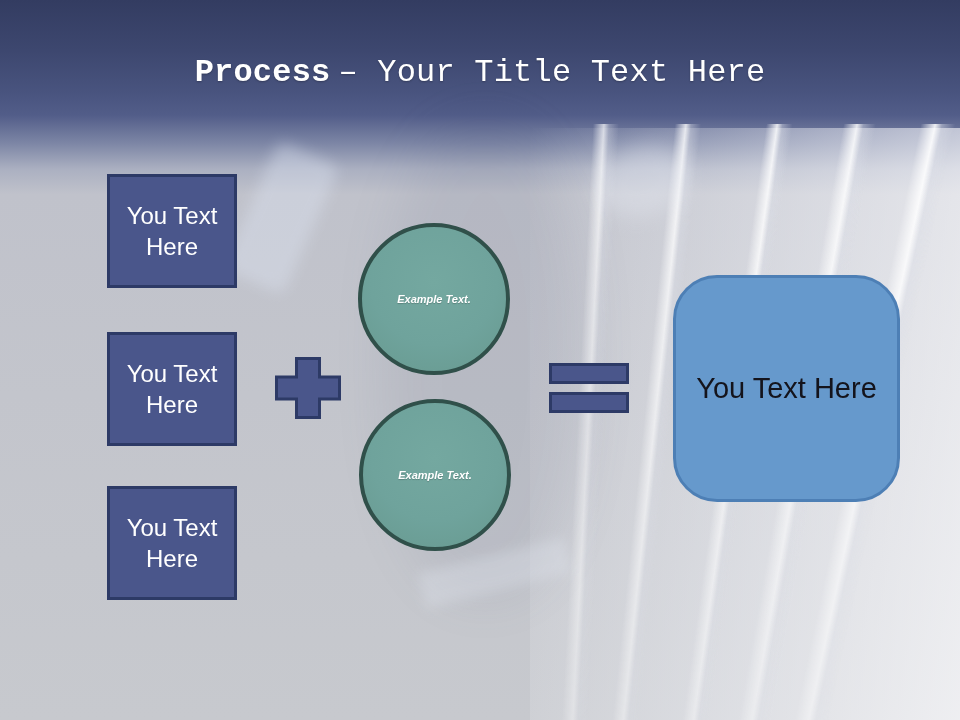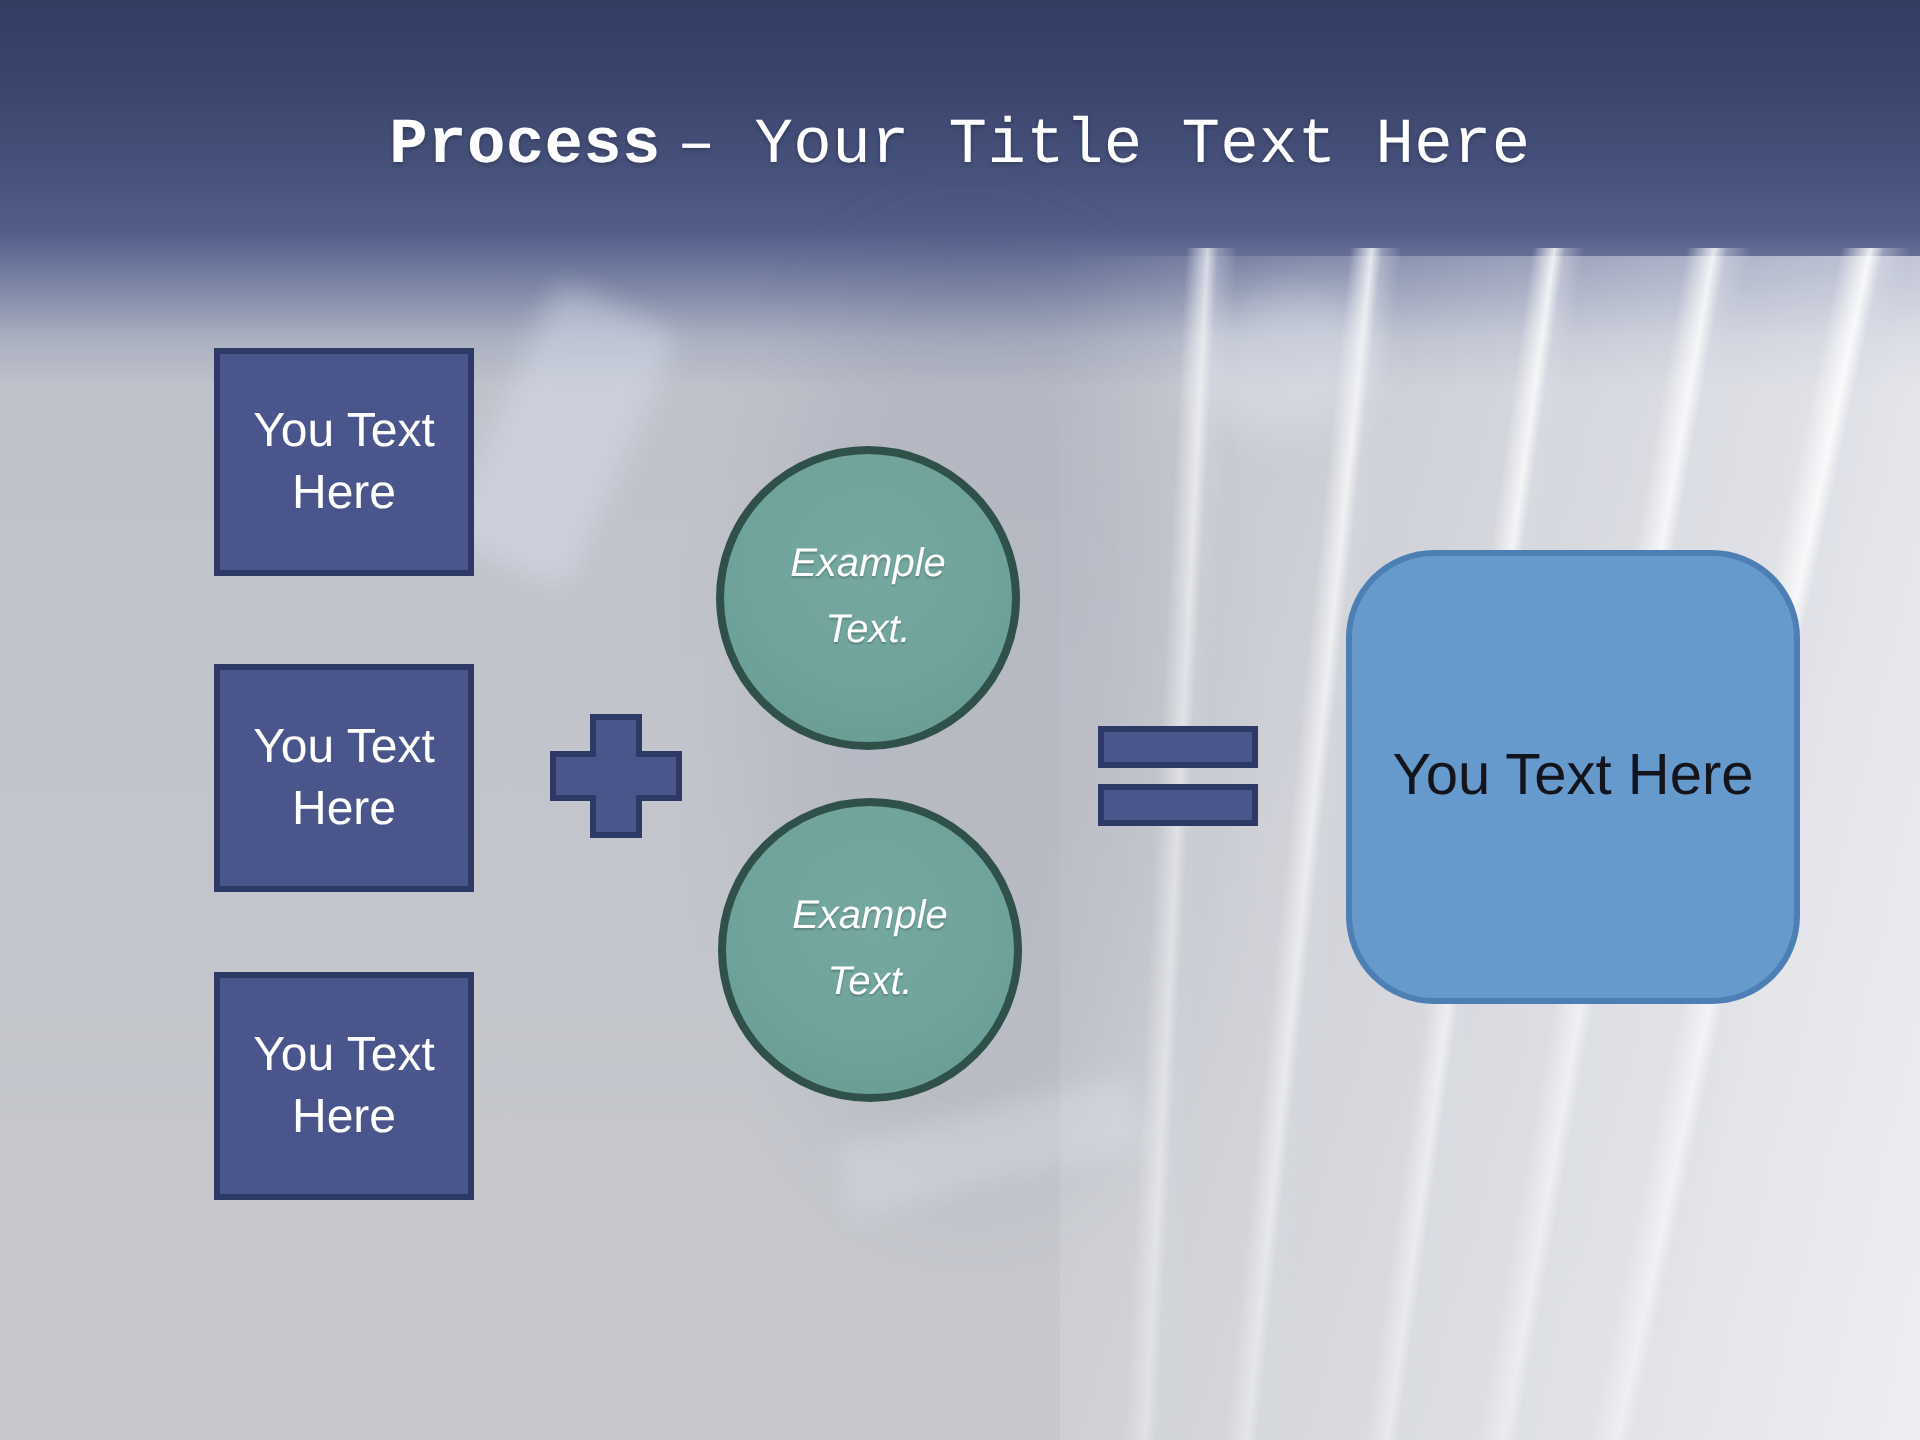--- a/index.html
+++ b/index.html
@@ -129,22 +129,22 @@
   .eq-bar + .eq-bar { margin-top: 8px; }
 
   
   .circle {
     position: absolute;
     width: 152px; height: 152px;
     border-radius: 50%;
     background: radial-gradient(circle at 50% 38%, #74a8a0 0%, #6fa39c 55%, #67998f 100%);
     border: 4px solid #30504a;
     color: #ffffff;
-    font-size: 20px;
-    font-weight: 400;
+    font-size: 11px;
+    font-weight: 700;
     font-style: italic;
     line-height: 1.65;
     display: flex; align-items: center; justify-content: center;
     text-align: center;
     padding: 0 32px;
     text-shadow: 0 1px 1px rgba(0,0,0,0.2);
   }
   .circle.c1 { left: 358px; top: 223px; }
   .circle.c2 { left: 359px; top: 399px; }
 

